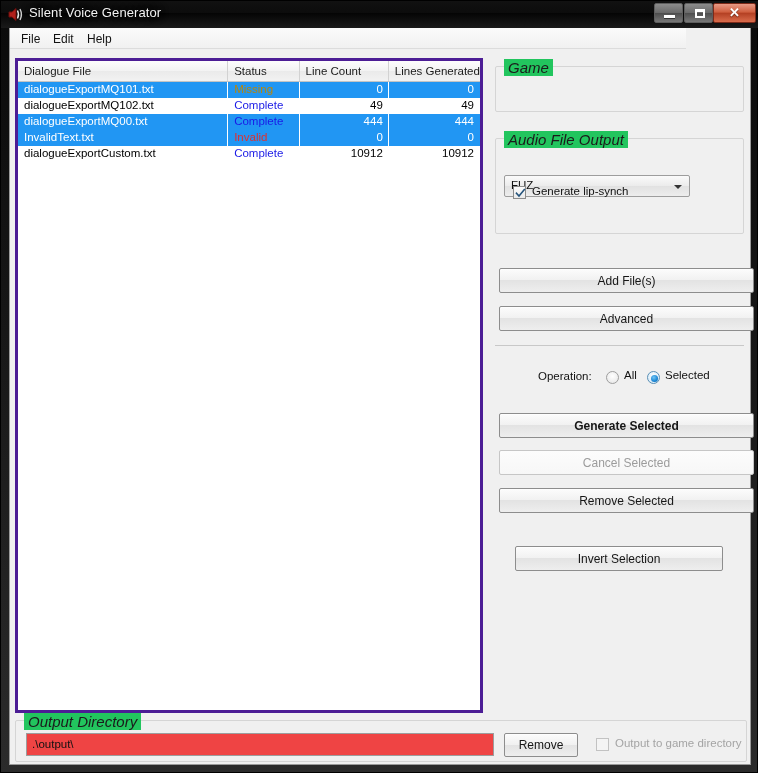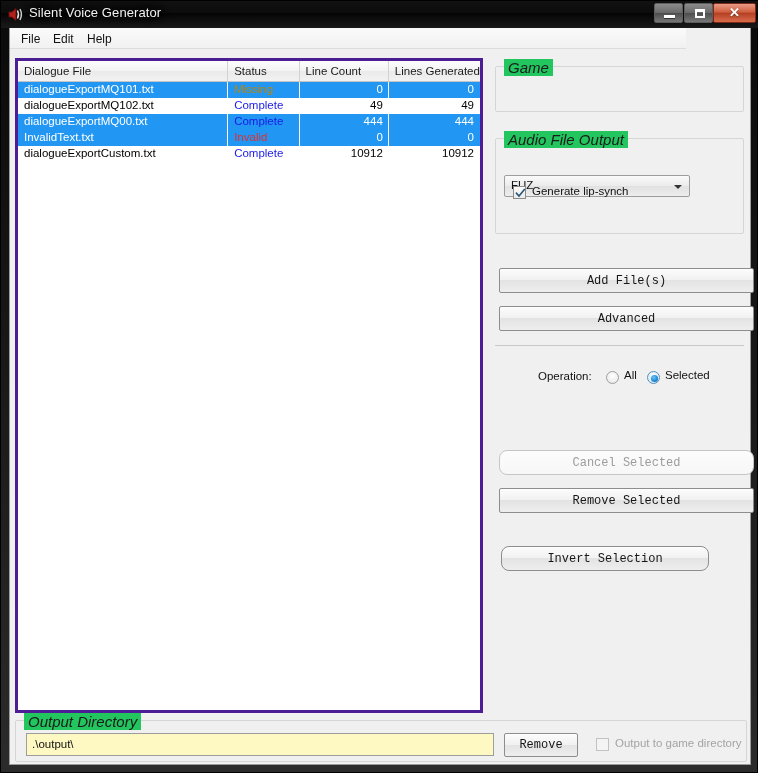--- a/index.html
+++ b/index.html
@@ -213,29 +213,27 @@
 
   .btn {
     position: absolute;
     background: linear-gradient(180deg,#fcfcfc 0%,#f1f1f1 48%,#e3e3e3 50%,#eeeeee 100%);
     border: 1px solid #8d8d8d;
     border-radius: 2px;
     font-size: 12px; color: #161616;
     display: flex; align-items: center; justify-content: center;
     cursor: default;
     box-shadow: inset 0 1px 0 rgba(255,255,255,.7);
-    font-family: Liberation Mono, monospace;
   }
   .btn.bold { font-weight: bold; }
   .btn.disabled {
     background: linear-gradient(180deg,#fcfcfc 0%,#f7f7f7 100%);
     border-color: #c6c6c6;
     color: #9c9c9c;
     box-shadow: none;
-    border-radius: 8px;
   }
 
   #divider {
     position: absolute; left: 3px; top: 287px;
     width: 249px; height: 1px;
     background: #c8c8c8;
   }
 
   #op-row {
     position: absolute; left: 0; top: 311px;
@@ -269,21 +267,21 @@
   .radio .rl { position: absolute; left: 18px; top: 0; }
 
   
   #outputbox {
     position: absolute; left: 5px; top: 692px;
     width: 732px; height: 42px;
   }
   #outdir-input {
     position: absolute; left: 10px; top: 12px;
     width: 468px; height: 23px;
-    background: #fef9c3;
+    background: #ef4444;
     border: 1px solid #9d9d9d;
     font-size: 11.5px; color: #111;
     line-height: 21px;
     padding-left: 5px;
     overflow: hidden; white-space: nowrap;
     cursor: text;
   }
   #browse-btn {
     left: 488px; top: 12px; width: 74px; height: 24px;
   }
@@ -401,23 +399,24 @@
         <div class="radio" style="left:114px;">
           <span class="rb"></span>
           <span class="rl">All</span>
         </div>
         <div class="radio on" style="left:155px;">
           <span class="rb"></span>
           <span class="rl">Selected</span>
         </div>
       </div>
 
+      <div class="btn bold" style="left:7px; top:355px; width:255px; height:25px;">Generate Selected</div>
       <div class="btn disabled" style="left:7px; top:392px; width:255px; height:25px;">Cancel Selected</div>
       <div class="btn" style="left:7px; top:430px; width:255px; height:25px;">Remove Selected</div>
-      <div class="btn" style="left:9px; top:488px; width:208px; height:25px;border-radius:8px;">Invert Selection</div>
+      <div class="btn" style="left:23px; top:488px; width:208px; height:25px;">Invert Selection</div>
     </div>
 
     <div class="groupbox" id="outputbox">
       <span class="gb-title">Output Directory</span>
       <div id="outdir-input" title="">.\output\</div>
       <div class="btn" id="browse-btn">Remove</div>
       <div class="chk disabled" id="chk-gamedir">
         <span class="box"></span>
         <span class="lbl">Output to game directory</span>
       </div>

